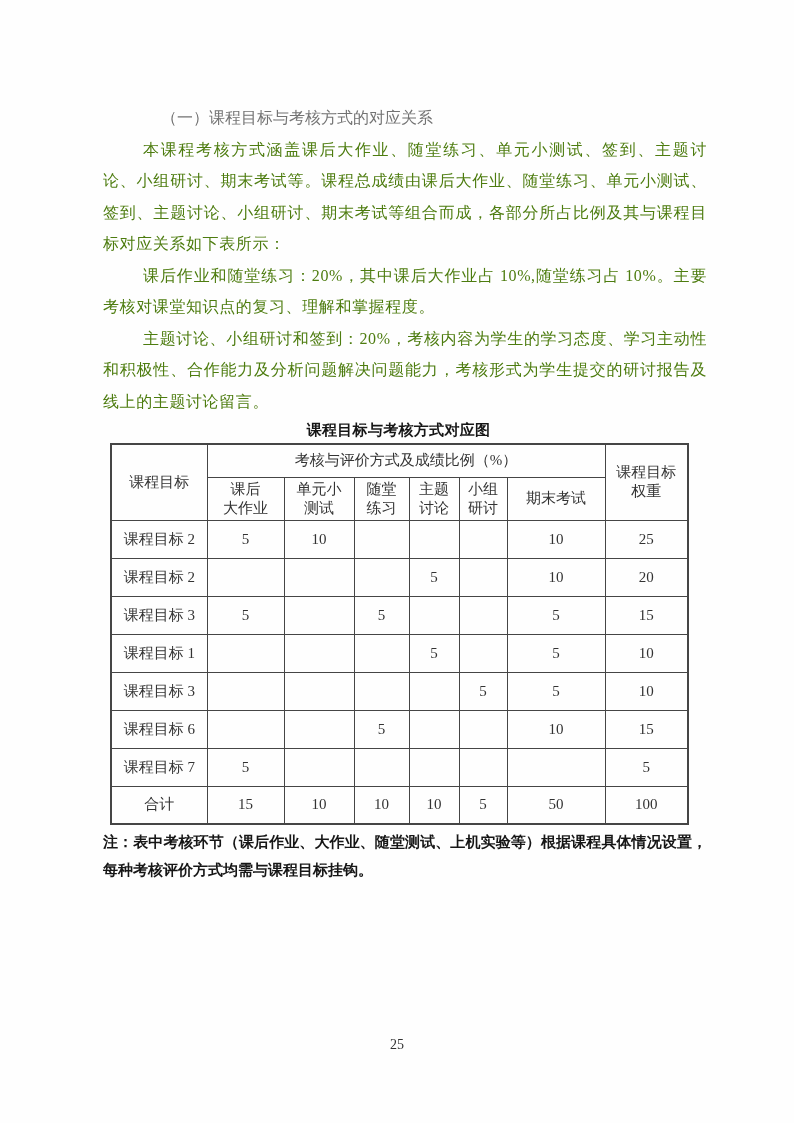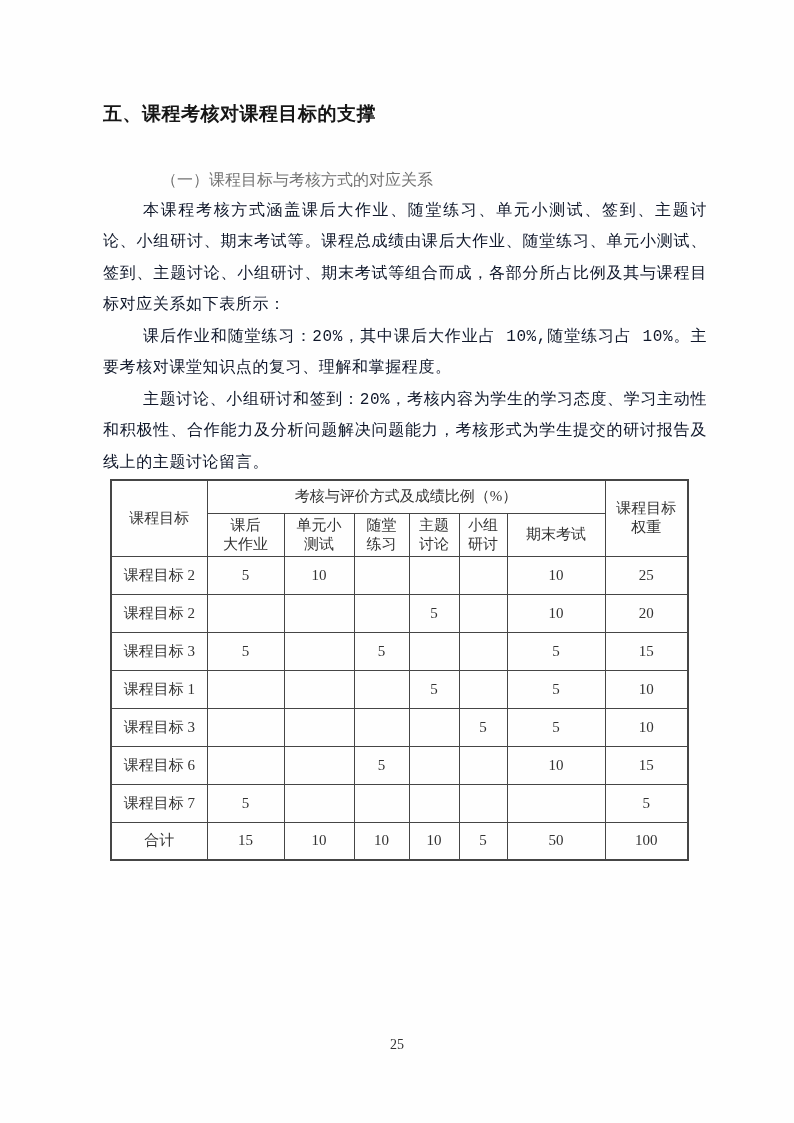--- a/index.html
+++ b/index.html
@@ -15,21 +15,21 @@
     font-size:19px; line-height:24px; font-weight:bold; color:#161616;
     margin:0 0 38px 0; letter-spacing:0.5px;
   }
   .subheading {
     font-size:16px; line-height:31.5px; margin:0;
     text-indent:58px; color:#737373;
   }
   .para {
     font-size:16px; line-height:31.5px; margin:0;
     letter-spacing:0.6px; text-indent:40px;
-    text-align:justify; color:#0f172a;font-family:Liberation Mono, monospace;
+    text-align:justify; color:#4d7c0f;
   }
 
   .table-title {
     margin:0 0 0 7px; width:577px; text-align:center;
     font-family:"Liberation Sans","DejaVu Sans",sans-serif;
     font-size:15px; line-height:26px; font-weight:bold; color:#161616;
     letter-spacing:0.3px;
   }
 
   table.assessment {
@@ -58,28 +58,28 @@
     position:absolute; left:0; top:1037px; width:794px;
     text-align:center; font-size:14px; color:#333333;
   }
 </style>
 </head>
 <body>
 
 <div class="page">
   <div class="content">
 
-    <h1 class="section-heading">五、课程考核对课程目标的支撑</h1>
 
     <p class="subheading">（一）课程目标与考核方式的对应关系</p>
 
     <p class="para">本课程考核方式涵盖课后大作业、随堂练习、单元小测试、签到、主题讨论、小组研讨、期末考试等。课程总成绩由课后大作业、随堂练习、单元小测试、签到、主题讨论、小组研讨、期末考试等组合而成，各部分所占比例及其与课程目标对应关系如下表所示：</p>
     <p class="para">课后作业和随堂练习：20%，其中课后大作业占 10%,随堂练习占 10%。主要考核对课堂知识点的复习、理解和掌握程度。</p>
     <p class="para">主题讨论、小组研讨和签到：20%，考核内容为学生的学习态度、学习主动性和积极性、合作能力及分析问题解决问题能力，考核形式为学生提交的研讨报告及线上的主题讨论留言。</p>
 
+    <div class="table-title">课程目标与考核方式对应图</div>
 
     <table class="assessment">
       <colgroup>
         <col style="width:96px">
           <col style="width:77px">
           <col style="width:70px">
           <col style="width:55px">
         <col style="width:50px">
           <col style="width:48px">
           <col style="width:98px">
@@ -183,16 +183,17 @@
           <td>10</td>
           <td>10</td>
           <td>10</td>
           <td>5</td>
           <td>50</td>
           <td>100</td>
         </tr>
       </tbody>
     </table>
 
+    <p class="note">注：表中考核环节（课后作业、大作业、随堂测试、上机实验等）根据课程具体情况设置，每种考核评价方式均需与课程目标挂钩。</p>
   </div>
 
   <div class="page-number">25</div>
 </div>
 
 </body></html>

